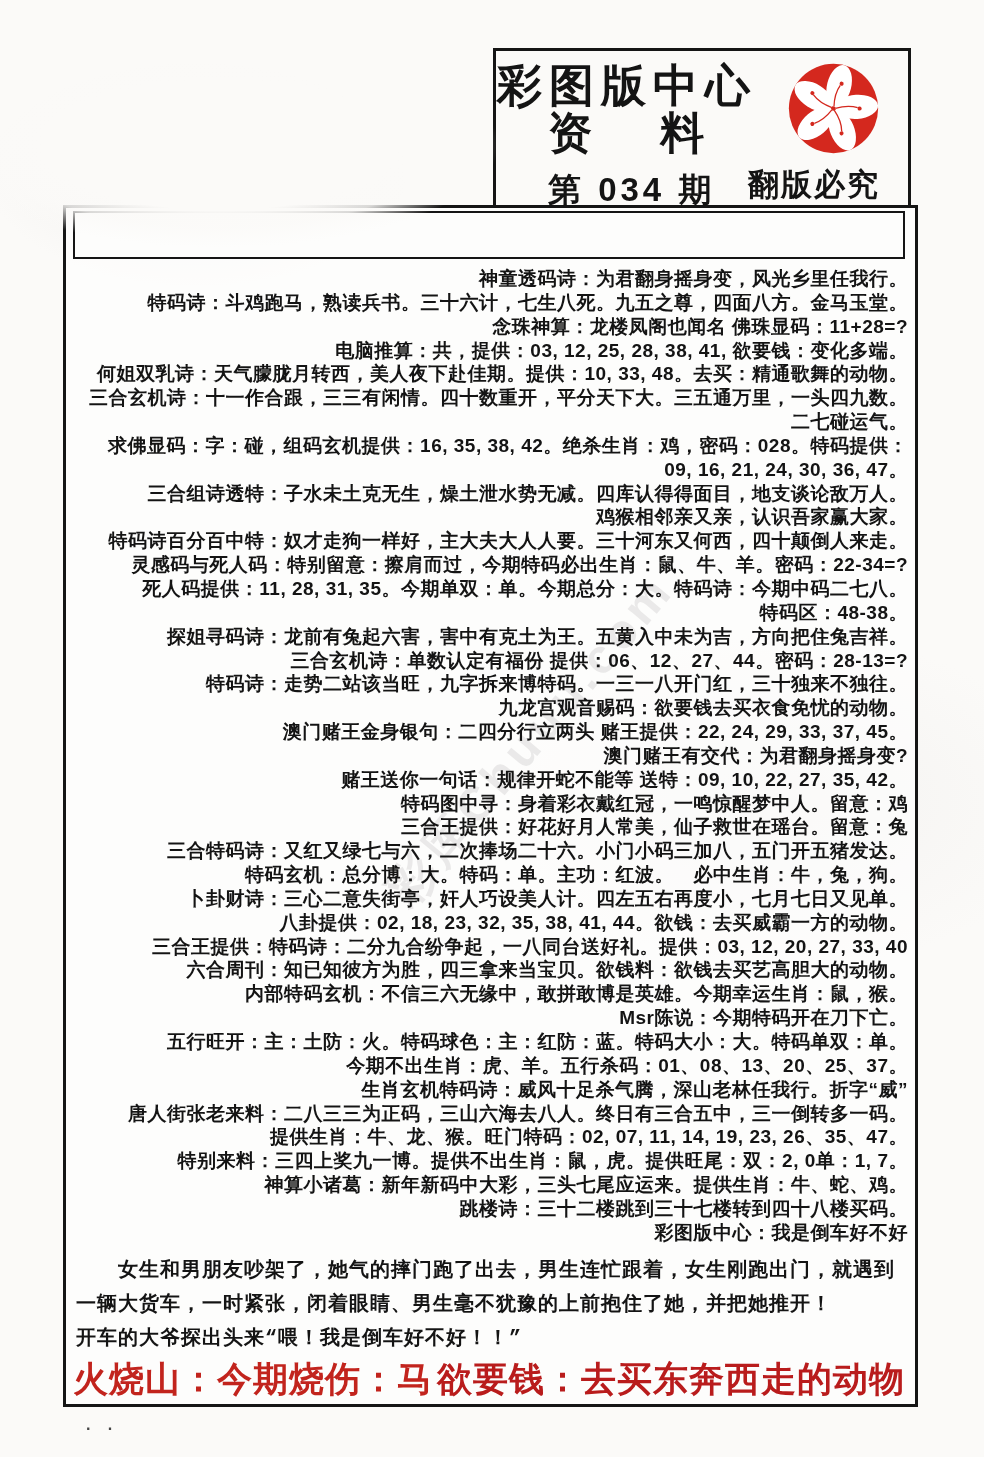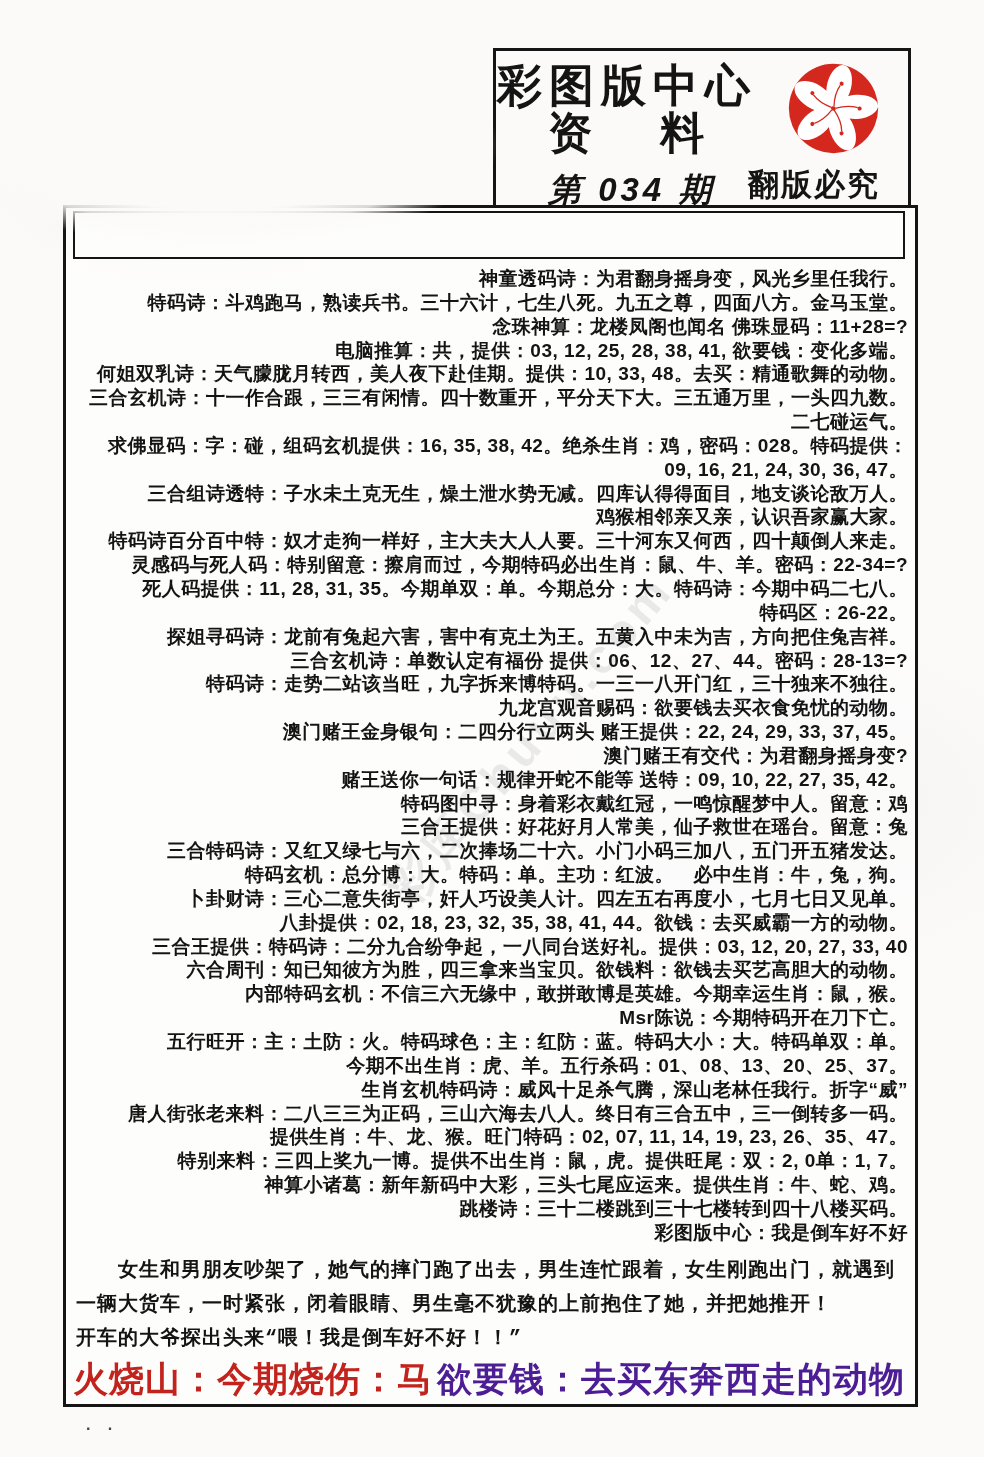--- a/index.html
+++ b/index.html
@@ -10,21 +10,21 @@
       radial-gradient(ellipse 400px 240px at 80% 55%, rgba(232,230,228,.35), rgba(232,230,228,0) 70%),
       #fbfaf8;
     font-family:"Liberation Sans","DejaVu Sans",sans-serif;
     color:#141414;
   }
   .abs{position:absolute;}
   
   .header-box{left:493px;top:48px;width:412px;height:157px;border:3px solid #151515;border-bottom:none;}
   .title1{left:497px;top:56px;font-size:45px;font-weight:800;letter-spacing:7px;white-space:nowrap;}
   .title2{left:548px;top:104px;font-size:44px;font-weight:800;letter-spacing:28px;white-space:nowrap;}
-  .issue{left:548px;top:168px;font-size:33px;font-weight:800;letter-spacing:4px;white-space:nowrap;font-style:italic;}
+  .issue{left:548px;top:168px;font-size:33px;font-weight:800;letter-spacing:4px;white-space:nowrap;}
   .copyright{left:748px;top:164px;font-size:31px;font-weight:800;letter-spacing:2px;white-space:nowrap;}
   .logo{left:787px;top:62px;width:93px;height:93px;}
   
   .main-box{left:63px;top:205px;width:849px;height:1196px;border:3px solid #151515;background:rgba(255,255,255,.55);}
   .strip-box{left:73px;top:211px;width:828px;height:44px;border:2px solid #151515;background:#fdfdfc;}
   .body-text{left:76px;top:266px;width:832px;text-align:right;}
   .line{height:23.85px;font-size:19px;font-weight:700;white-space:nowrap;letter-spacing:0.5px;}
   .story{left:76px;top:1256px;width:832px;}
   .story-line{height:34px;font-size:20px;font-weight:700;white-space:pre;letter-spacing:1px;font-family:Liberation Mono, monospace;}
   .banner{left:70px;top:1356px;width:838px;height:46px;display:flex;justify-content:center;align-items:center;gap:4px;white-space:nowrap;}
@@ -97,21 +97,21 @@
     <div class="line">何姐双乳诗：天气朦胧月转西，美人夜下赴佳期。提供：10, 33, 48。去买：精通歌舞的动物。</div>
     <div class="line">三合玄机诗：十一作合跟，三三有闲情。四十数重开，平分天下大。三五通万里，一头四九数。</div>
     <div class="line">二七碰运气。</div>
     <div class="line">求佛显码：字：碰，组码玄机提供：16, 35, 38, 42。绝杀生肖：鸡，密码：028。特码提供：</div>
     <div class="line">09, 16, 21, 24, 30, 36, 47。</div>
     <div class="line">三合组诗透特：子水未土克无生，燥土泄水势无减。四库认得得面目，地支谈论敌万人。</div>
     <div class="line">鸡猴相邻亲又亲，认识吾家赢大家。</div>
     <div class="line">特码诗百分百中特：奴才走狗一样好，主大夫大人人要。三十河东又何西，四十颠倒人来走。</div>
     <div class="line">灵感码与死人码：特别留意：擦肩而过，今期特码必出生肖：鼠、牛、羊。密码：22-34=?</div>
     <div class="line">死人码提供：11, 28, 31, 35。今期单双：单。今期总分：大。特码诗：今期中码二七八。</div>
-    <div class="line">特码区：26-22。</div>
+    <div class="line">特码区：48-38。</div>
     <div class="line">探姐寻码诗：龙前有兔起六害，害中有克土为王。五黄入中未为吉，方向把住兔吉祥。</div>
     <div class="line">三合玄机诗：单数认定有福份 提供：06、12、27、44。密码：28-13=?</div>
     <div class="line">特码诗：走势二站该当旺，九字拆来博特码。一三一八开门红，三十独来不独往。</div>
     <div class="line">九龙宫观音赐码：欲要钱去买衣食免忧的动物。</div>
     <div class="line">澳门赌王金身银句：二四分行立两头 赌王提供：22, 24, 29, 33, 37, 45。</div>
     <div class="line">澳门赌王有交代：为君翻身摇身变?</div>
     <div class="line">赌王送你一句话：规律开蛇不能等 送特：09, 10, 22, 27, 35, 42。</div>
     <div class="line">特码图中寻：身着彩衣戴红冠，一鸣惊醒梦中人。留意：鸡</div>
     <div class="line">三合王提供：好花好月人常美，仙子救世在瑶台。留意：兔</div>
     <div class="line">三合特码诗：又红又绿七与六，二次捧场二十六。小门小码三加八，五门开五猪发达。</div>
@@ -134,16 +134,16 @@
   </div>
 
 <div class="abs story">
     <div class="story-line">　　女生和男朋友吵架了，她气的摔门跑了出去，男生连忙跟着，女生刚跑出门，就遇到</div>
     <div class="story-line">一辆大货车，一时紧张，闭着眼睛、男生毫不犹豫的上前抱住了她，并把她推开！</div>
     <div class="story-line">开车的大爷探出头来“喂！我是倒车好不好！！”</div>
   </div>
 
 <div class="abs banner">
   <span style="color: rgb(194, 36, 29);">火烧山：今期烧伤：马</span>
-  <span style="color: #4c1d95;">欲要钱：去买东奔西走的动物</span>
+  <span style="color: #b91c1c;">欲要钱：去买东奔西走的动物</span>
 </div>
 
 <div class="abs page-dots">· ·</div>
 
 </body></html>

